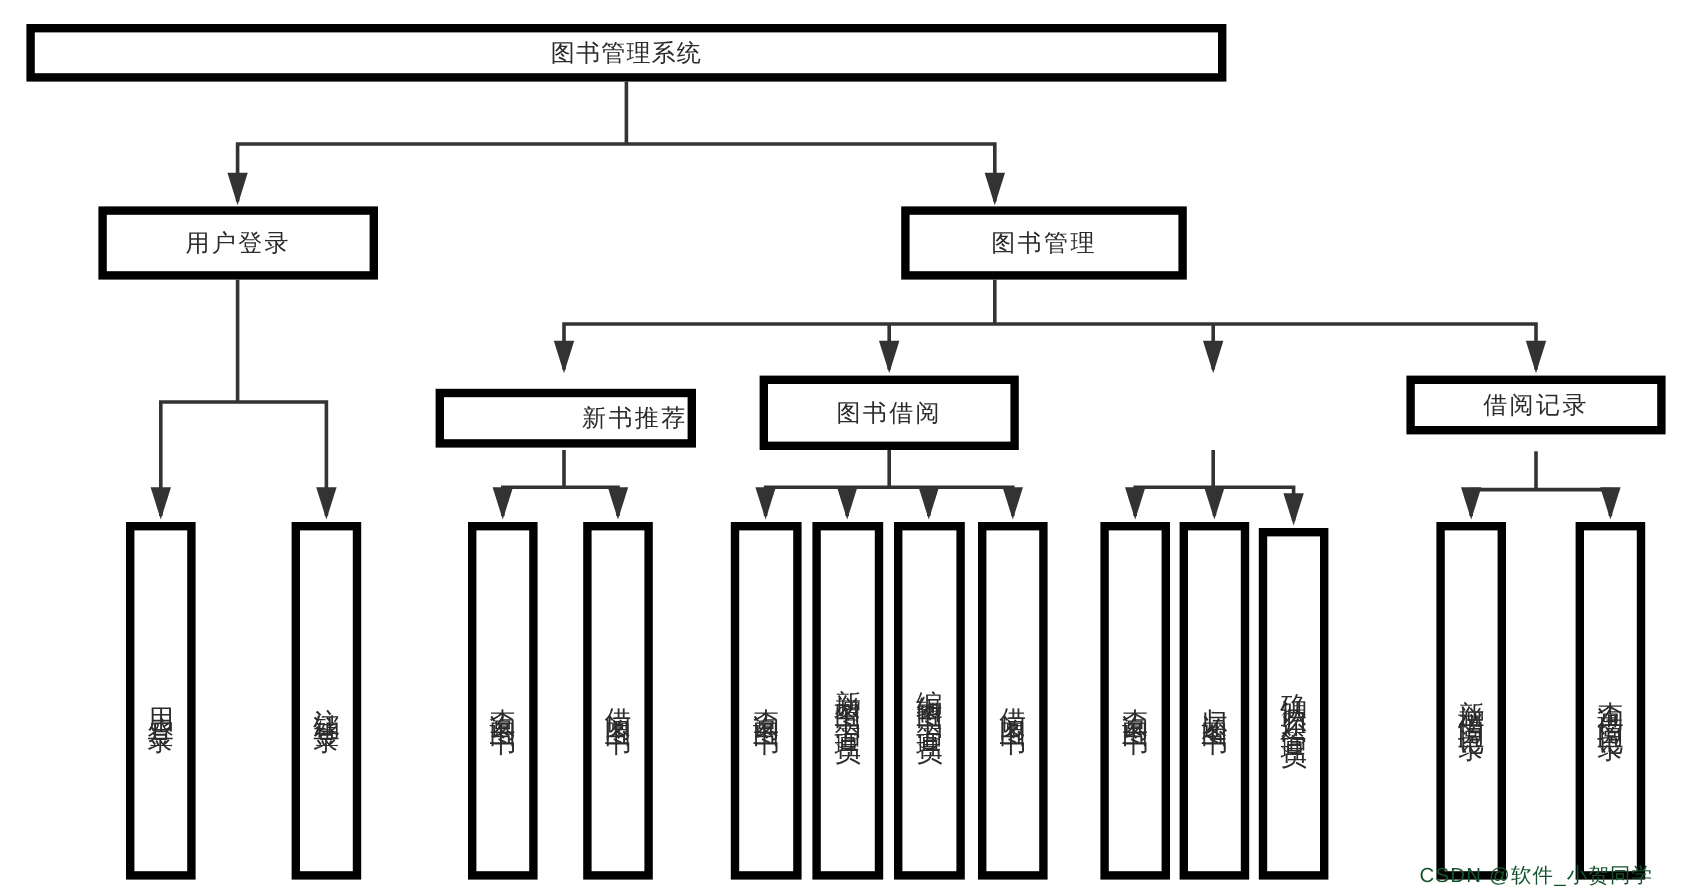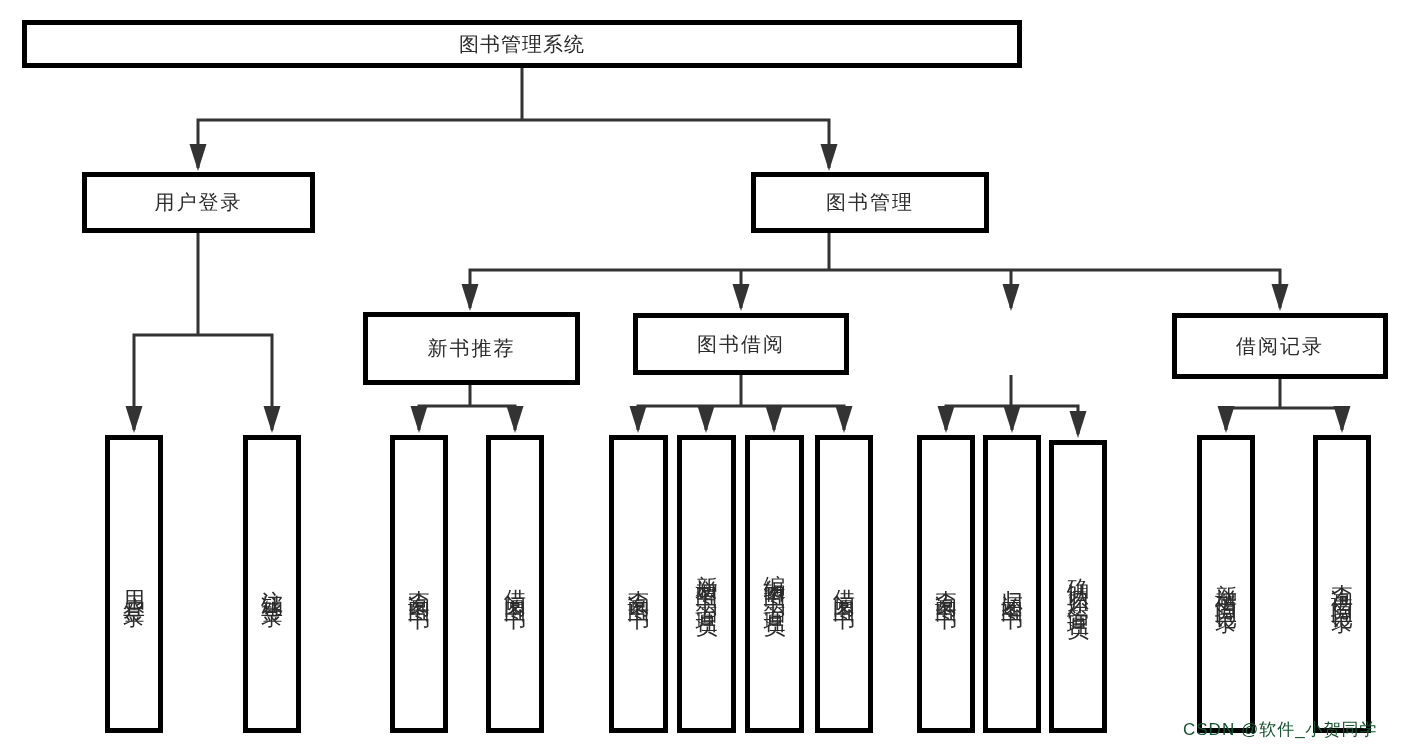--- a/index.html
+++ b/index.html
@@ -1,20 +1,20 @@
 <!DOCTYPE html>
 <html><head>
 <meta charset="utf-8">
 <style>
   html,body{margin:0;padding:0;background:#ffffff;}
   body{font-family:"Liberation Sans","DejaVu Sans",sans-serif;}
   .stage{position:relative;width:1405px;height:747px;background:#ffffff;overflow:hidden;}
   .connectors{position:absolute;left:0;top:0;z-index:1;}
   .node{
-    position:absolute;z-index:2;background:#ffffff;border:5px solid #000000;
+    position:absolute;z-index:2;background:#ffffff;border:7px solid #000000;
     box-sizing:border-box;display:flex;align-items:center;justify-content:center;
     color:#2b2b2b;
   }
   .node.h span{font-size:20px;letter-spacing:2px;white-space:nowrap;}
   .node.v span{
     writing-mode:vertical-rl;text-orientation:mixed;
     font-size:22px;letter-spacing:6px;line-height:1;white-space:nowrap;
   }
   .node.title span{font-size:20px;letter-spacing:1px;}
   .watermark{
@@ -71,27 +71,27 @@
     <span>图书管理系统</span>
   </div>
 
   <div class="node h" style="left:82px;top:172px;width:233px;height:61px;">
     <span>用户登录</span>
   </div>
   <div class="node h" style="left:751px;top:172px;width:238px;height:61px;">
     <span>图书管理</span>
   </div>
 
-  <div class="node h" style="left:363px;top:312px;width:217px;height:73px;">
+  <div class="node h" style="left:363px;top:324px;width:217px;height:49px;justify-content:flex-end;">
     <span>新书推荐</span>
   </div>
   <div class="node h" style="left:633px;top:313px;width:216px;height:62px;">
     <span>图书借阅</span>
   </div>
-  <div class="node h" style="left:1172px;top:313px;width:216px;height:66px;">
+  <div class="node h" style="left:1172px;top:313px;width:216px;height:49px;">
     <span>借阅记录</span>
   </div>
 
   <div class="node v" style="left:105px;top:435px;width:58px;height:298px;">
     <span>用户登录</span>
   </div>
   <div class="node v" style="left:243px;top:435px;width:58px;height:298px;">
     <span>注销登录</span>
   </div>
 

